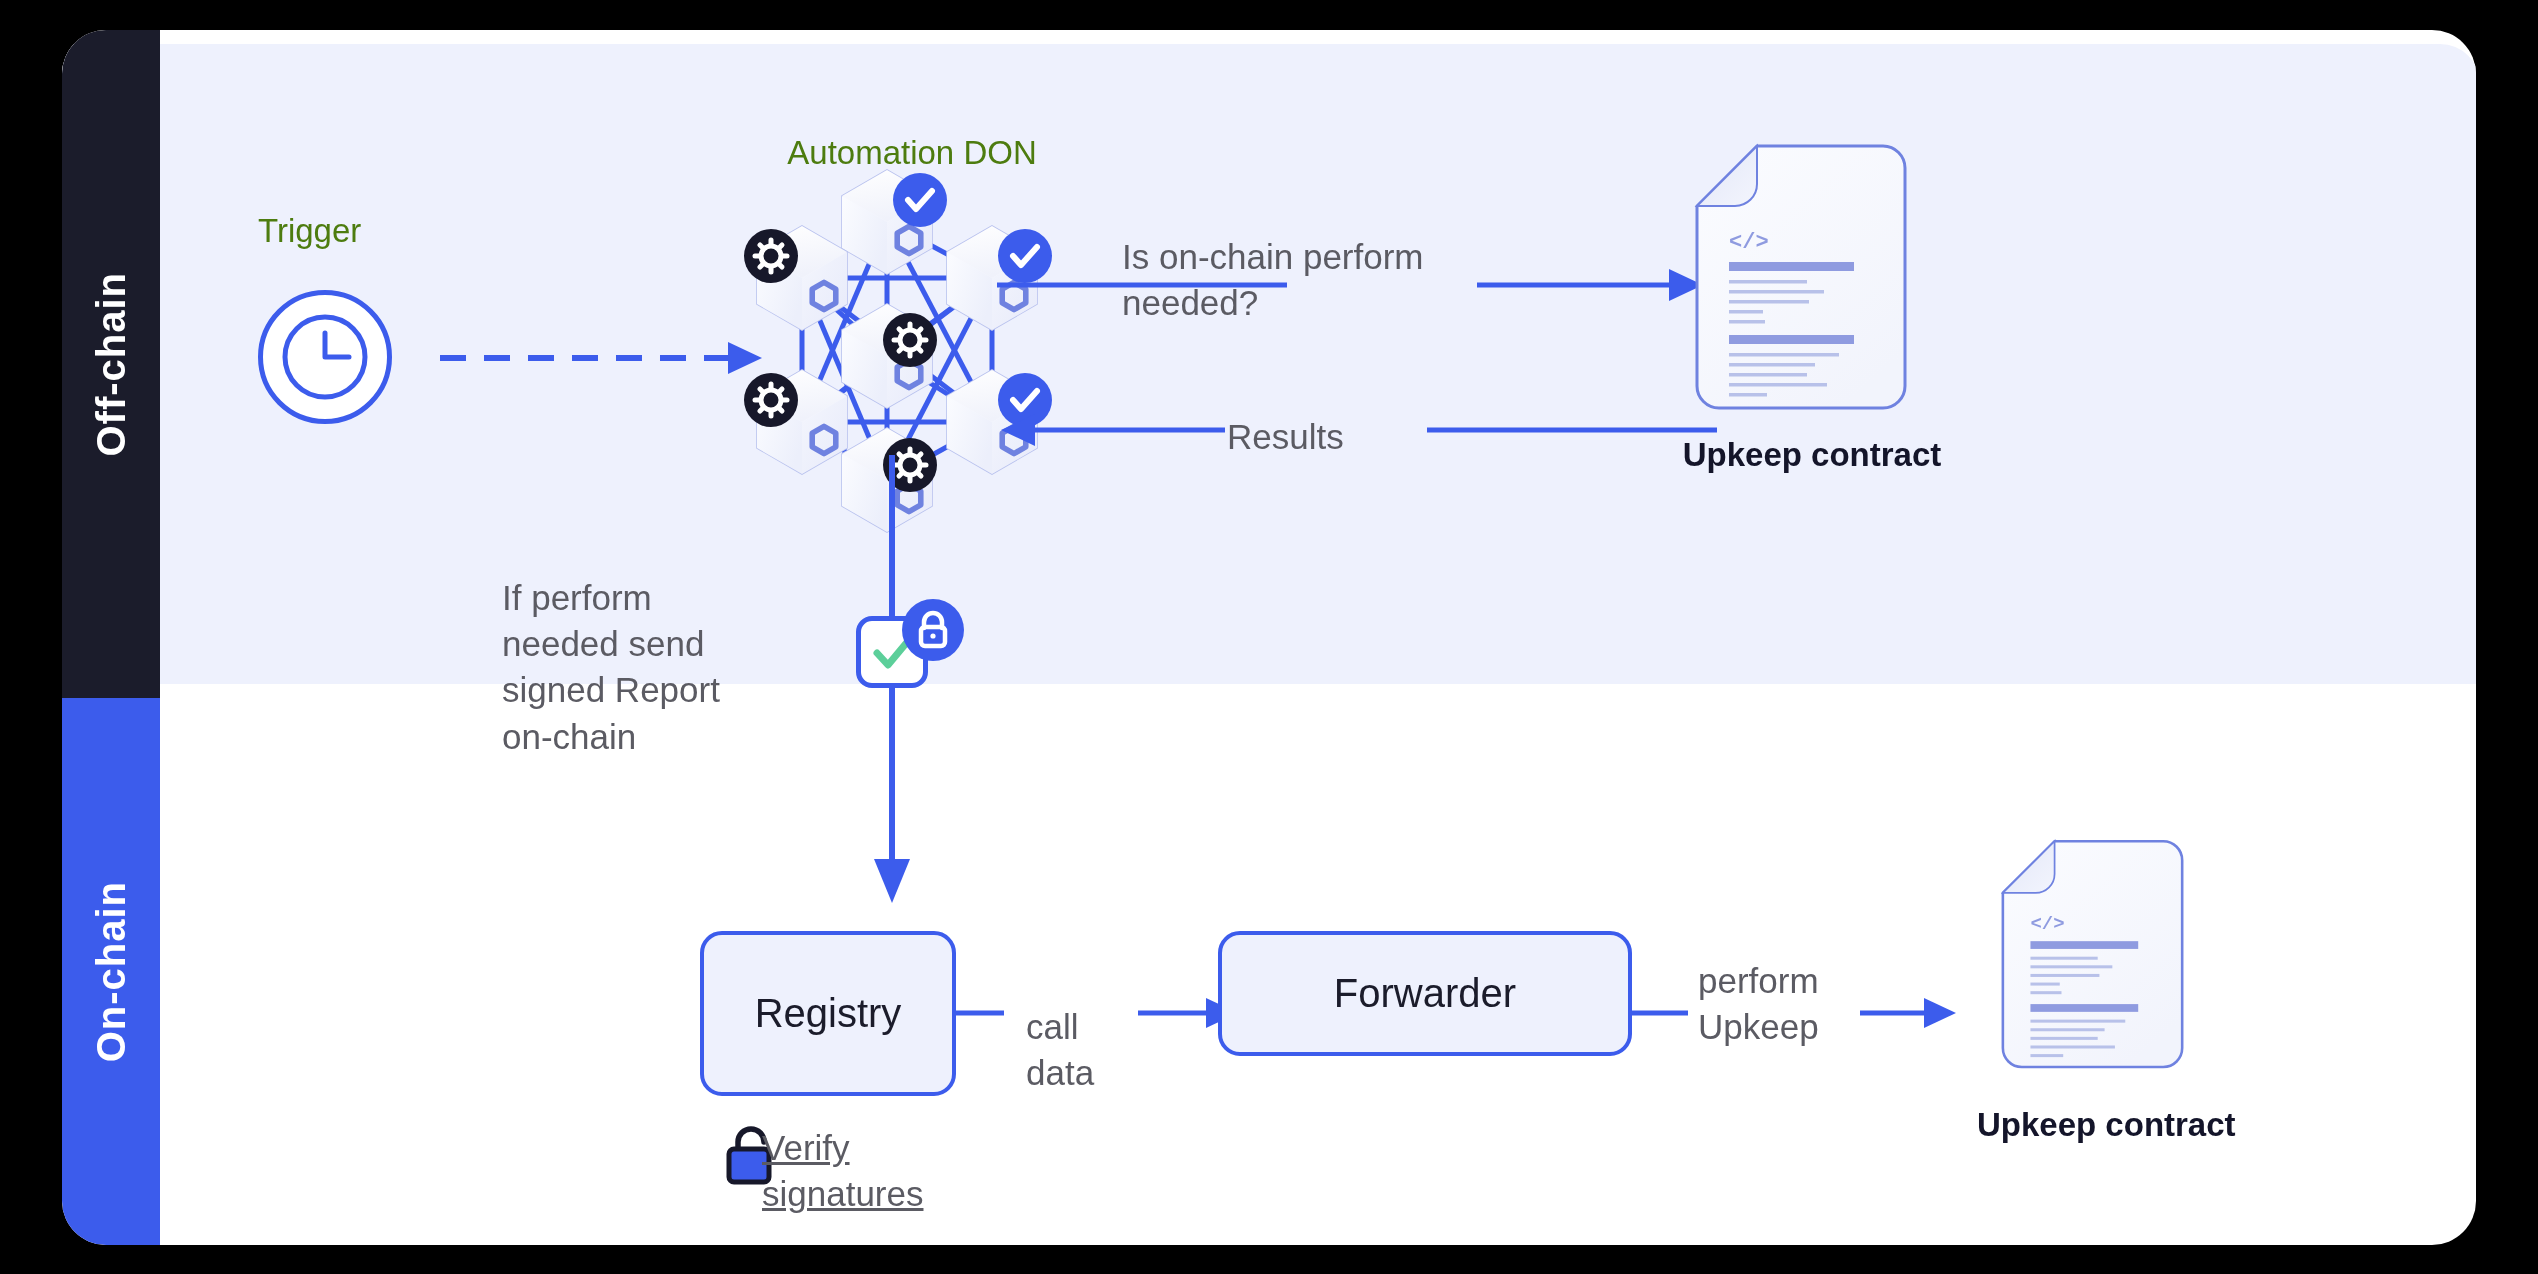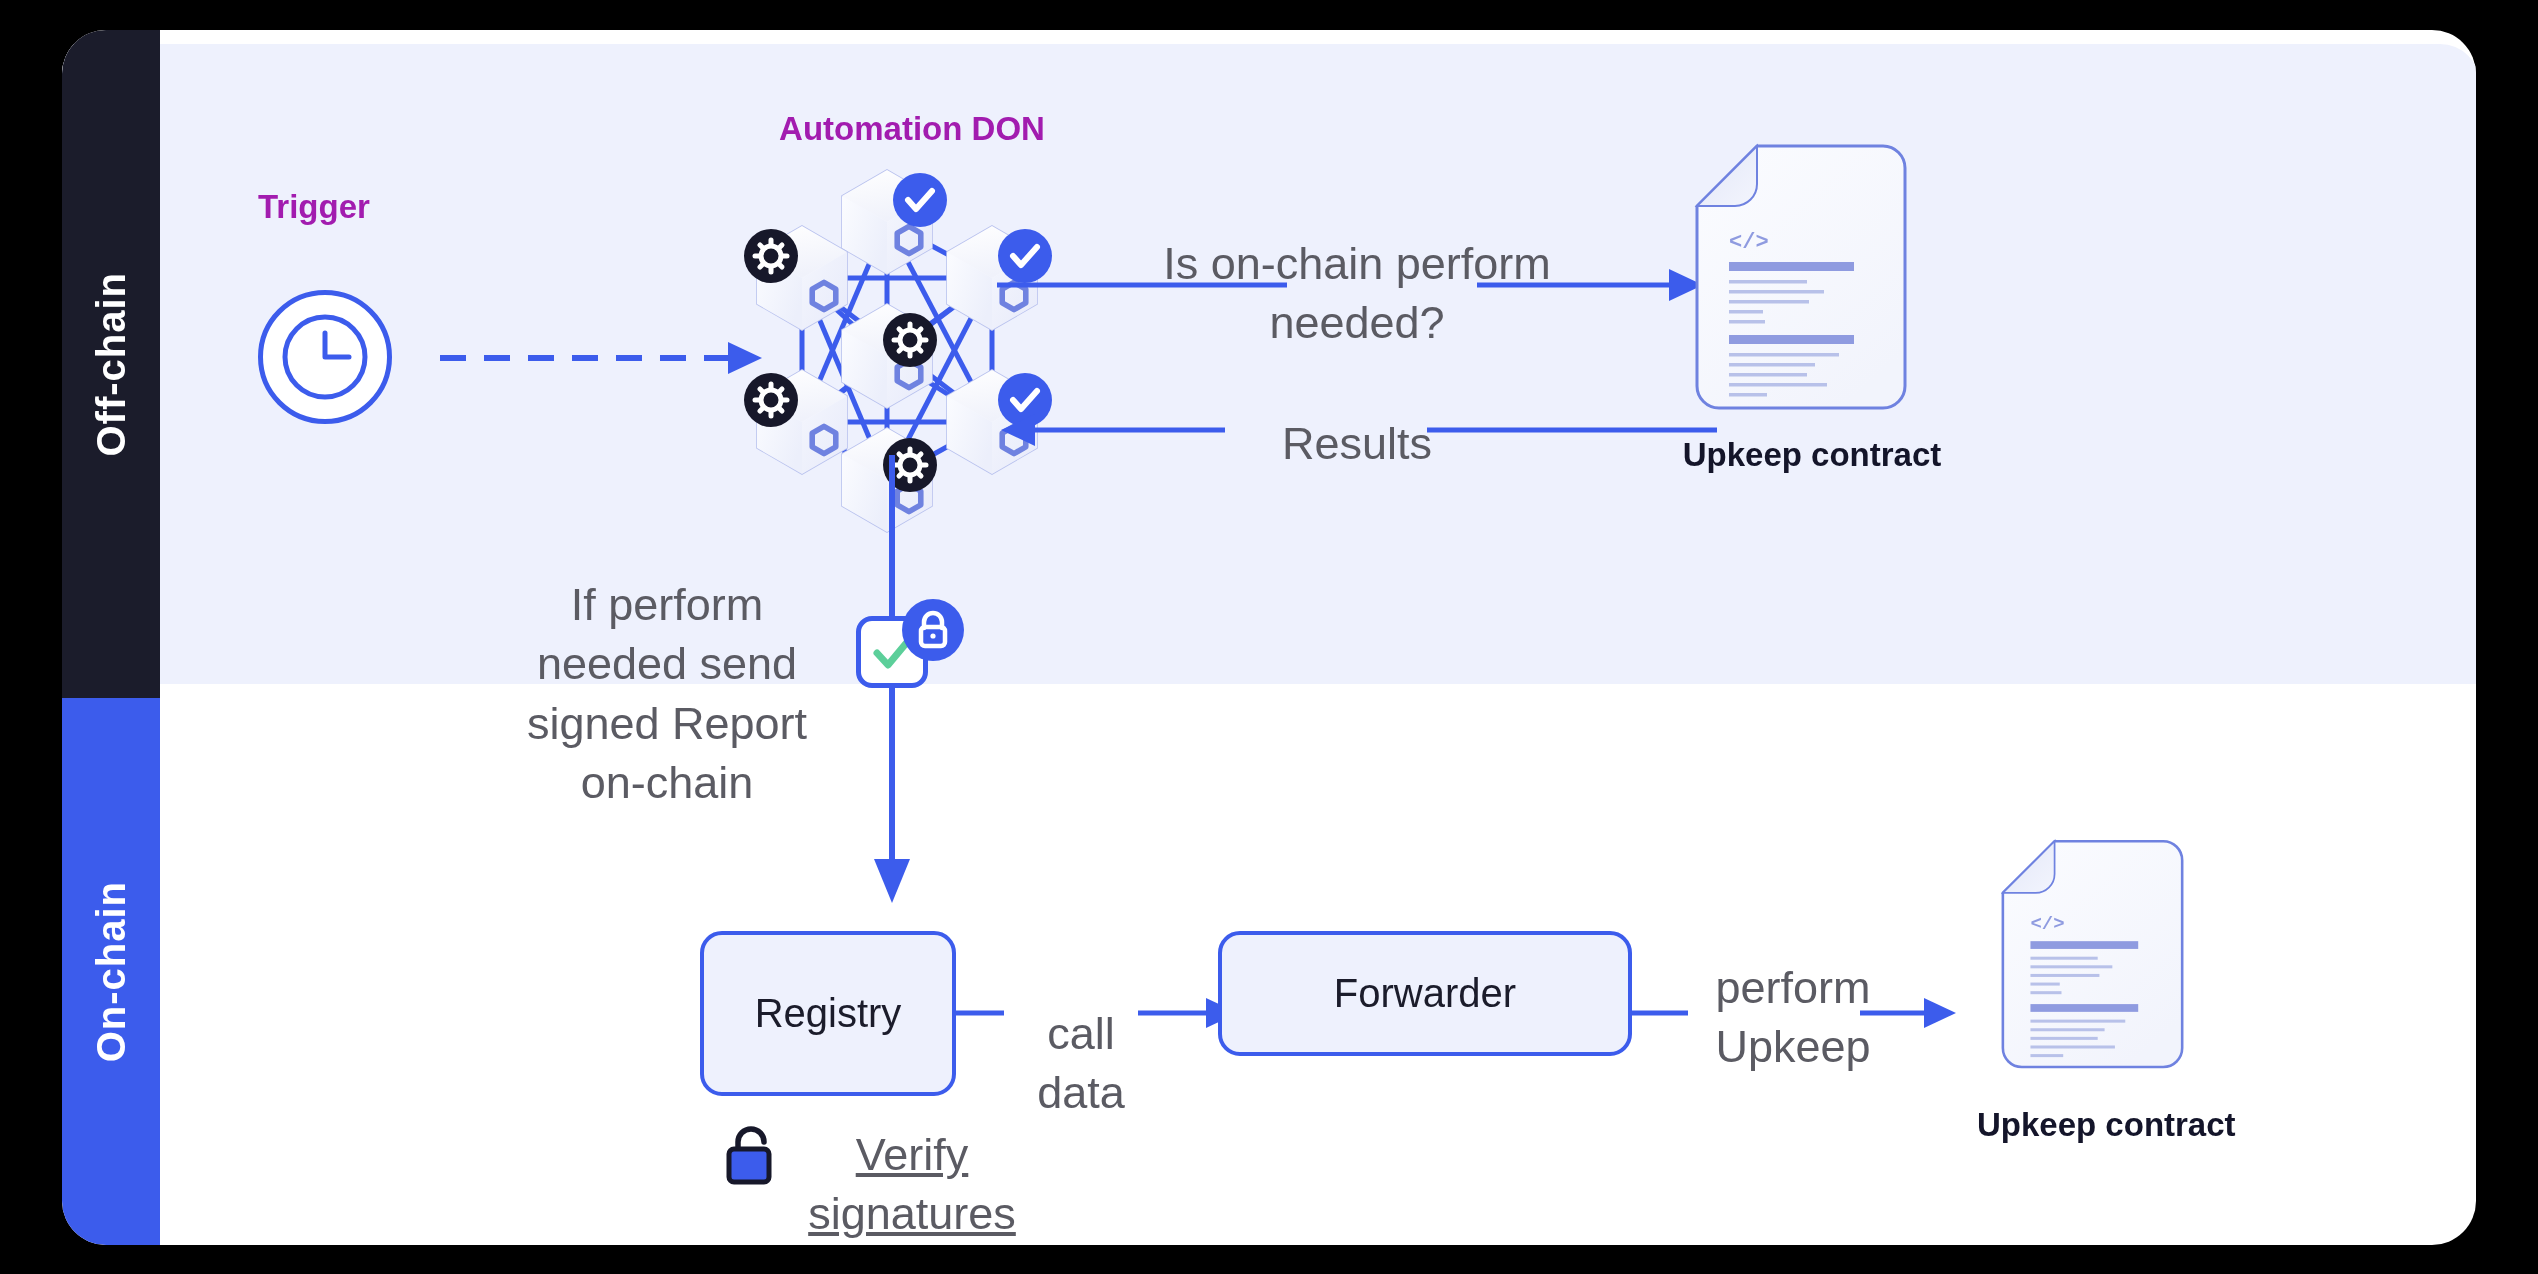--- a/index.html
+++ b/index.html
@@ -54,31 +54,31 @@
     font-weight: bold;
     font-size: 40px;
     letter-spacing: 1px;
     writing-mode: vertical-rl;
     transform: rotate(180deg);
     white-space: nowrap;
   }
   
   .hdr-bold {
     position: absolute;
-    color: #a21caf;
-    font-weight: bold;
+    color: #4d7c0f;
+    font-weight: normal;
     font-size: 33px;
     white-space: nowrap;
+    margin-top: 24px;
   }
   .lbl-gray {
     position: absolute;
     color: #5b5b63;
-    font-size: 45px;
+    font-size: 35px;
     line-height: 1.32;
-    text-align: center;
     font-family: "Liberation Sans", sans-serif;
   }
   .box-label {
     color: #1b1c2b;
     font-size: 40px;
   }
   
   .clock-outer {
     position: absolute;
     width: 134px; height: 134px;

